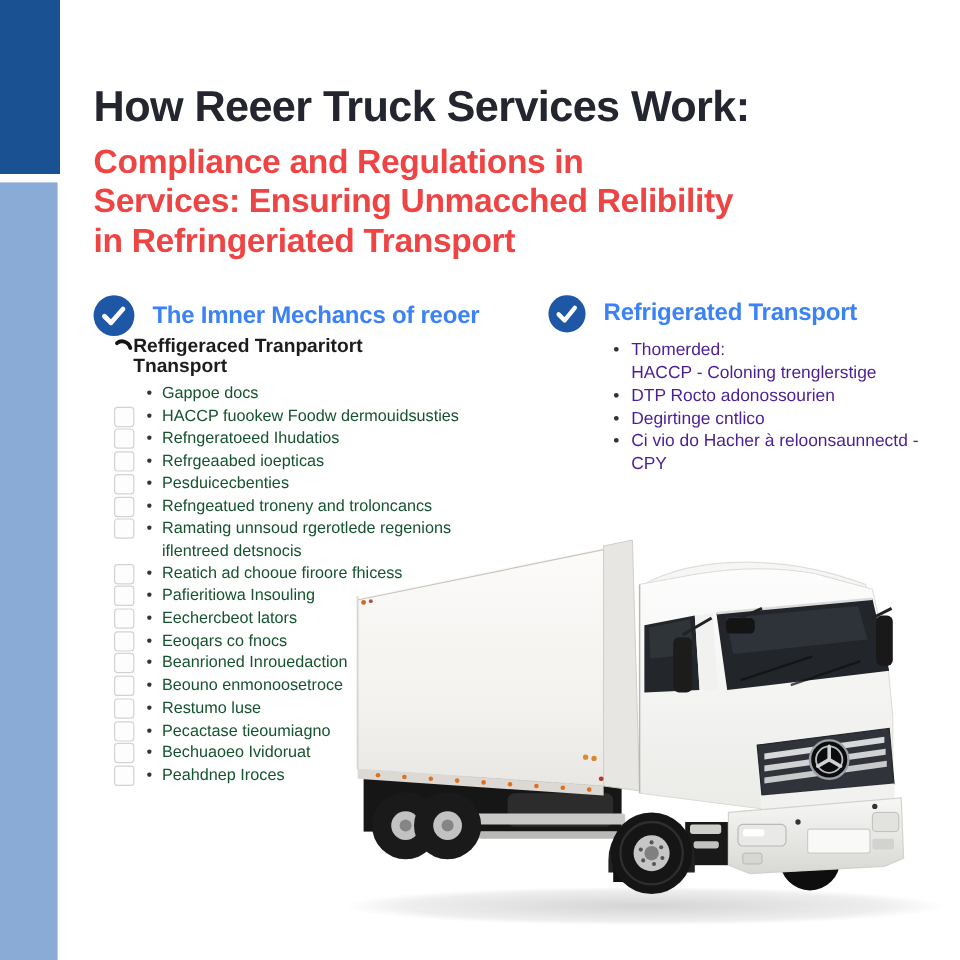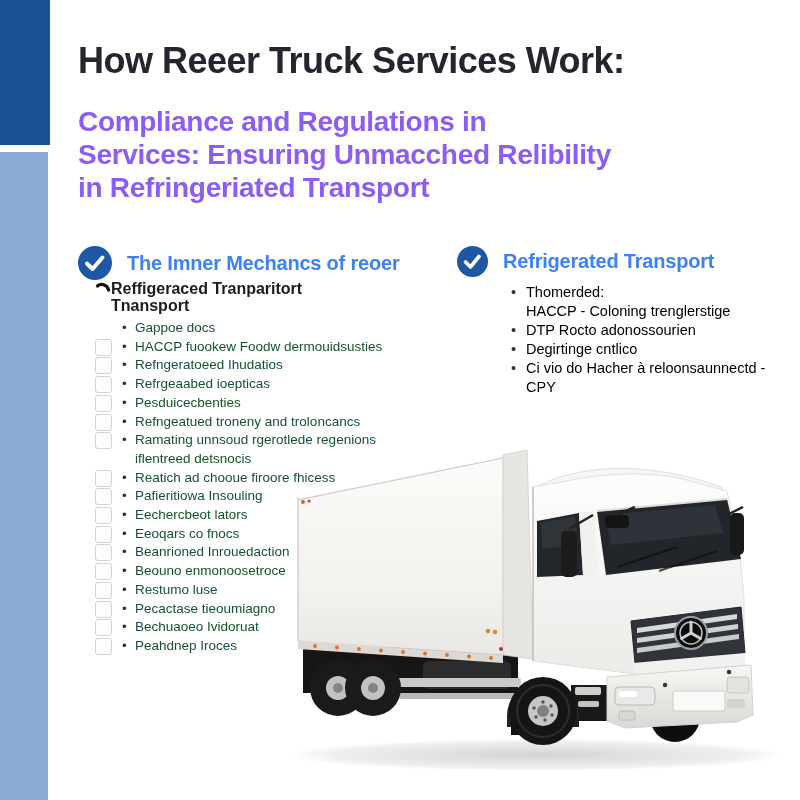--- a/index.html
+++ b/index.html
@@ -5,23 +5,23 @@
   html,body{margin:0;padding:0;}
   body{
     width:800px;height:800px;position:relative;background:#ffffff;
     font-family:"Liberation Sans","DejaVu Sans",sans-serif;overflow:hidden;
   }
   
   .dark-block{position:absolute;left:0;top:0;width:50px;height:145px;background:#1a5192;}
   .light-strip{position:absolute;left:0;top:152px;width:48px;height:648px;background:#8aabd5;}
 
   
-  .header{position:absolute;left:78px;top:40px;width:680px;}
+  .header{position:absolute;left:78px;top:68px;width:680px;}
   .title{font-size:36px;font-weight:bold;color:#23252f;letter-spacing:-0.5px;line-height:42px;}
-  .subtitle{margin-top:23px;font-size:28px;font-weight:bold;color:#8b5cf6;line-height:33px;letter-spacing:-0.3px;}
+  .subtitle{margin-top:8px;font-size:28px;font-weight:bold;color:#ef4444;line-height:33px;letter-spacing:-0.3px;}
 
   
   .col{position:absolute;top:246px;}
   .left-col{left:78px;width:350px;}
   .right-col{left:457px;width:340px;}
   .col-head{display:flex;align-items:center;}
   .check-circle{flex:0 0 auto;border-radius:50%;background:#1d57a5;display:flex;align-items:center;justify-content:center;}
   .cc-lg{width:34px;height:34px;}
   .cc-sm{width:31px;height:31px;}
   .col-head-label{font-size:20px;font-weight:bold;color:#3b82f6;margin-left:15px;letter-spacing:-0.2px;}
@@ -31,21 +31,21 @@
   .subhead-text{max-width:218px;font-size:16px;font-weight:bold;color:#1c1c1c;line-height:17px;}
 
   .check-list{margin-top:5px;}
   .check-row{display:flex;align-items:flex-start;min-height:18.7px;}
   .cb{flex:0 0 auto;width:15px;height:15px;margin:1px 0 0 17px;border:1.5px solid #d3d3d3;border-radius:3px;background:#fdfdfd;}
   .check-row.no-cb .cb{visibility:hidden;}
   .li-text{margin-left:10px;position:relative;padding-left:13px;font-size:13.5px;color:#14532d;line-height:18.7px;max-width:258px;}
   .li-text::before{content:"\2022";position:absolute;left:0;top:0;color:#333;}
 
   .bullet-list{margin-top:6px;}
-  .b-item{position:relative;padding-left:69px;font-size:14.5px;color:#000000;line-height:19px;white-space:pre-line;max-width:330px;}
+  .b-item{position:relative;padding-left:69px;font-size:14.5px;color:#4c1d95;line-height:19px;white-space:pre-line;max-width:330px;}
   .b-item::before{content:"\2022";position:absolute;left:54px;top:0;color:#333;}
 
   .truck{position:absolute;left:275px;top:425px;width:525px;height:360px;}
   svg{display:block;}
 </style>
 </head>
 <body>
 
 <div class="dark-block"></div>
 <div class="light-strip"></div>

